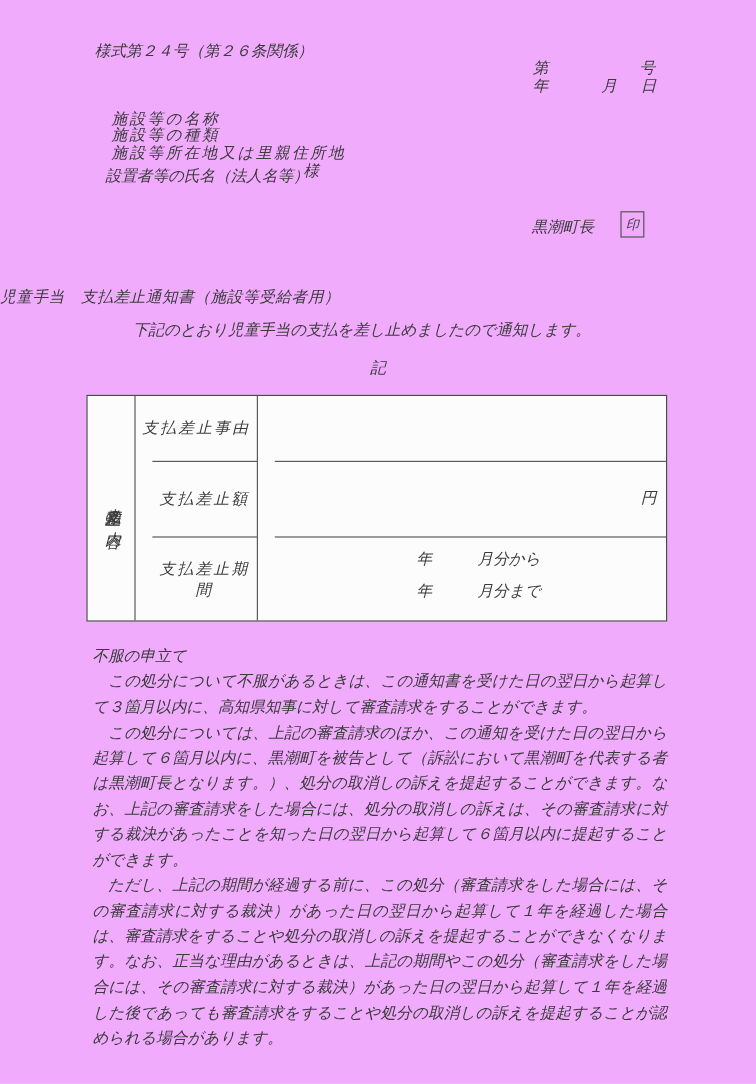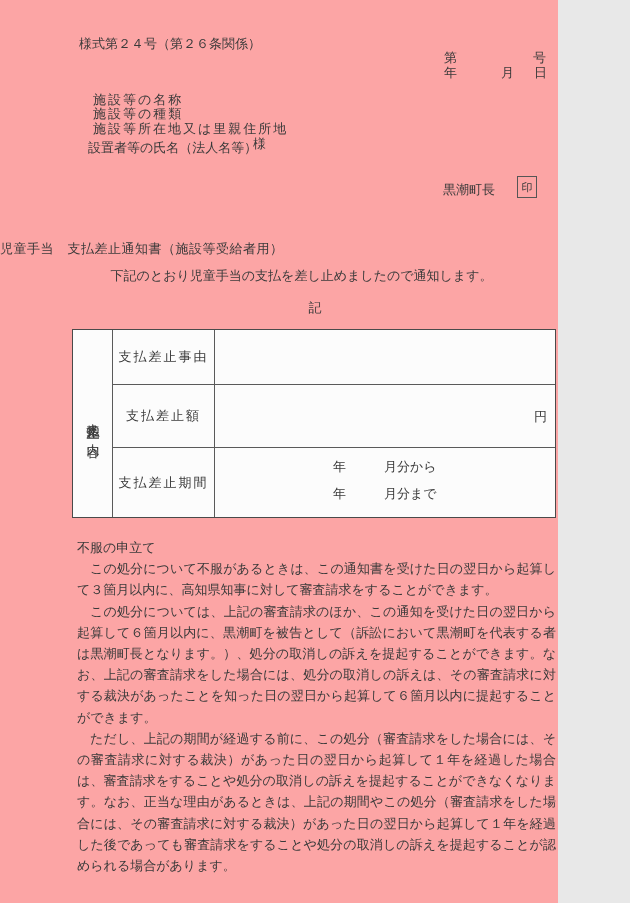--- a/index.html
+++ b/index.html
@@ -2,25 +2,26 @@
 <html><head>
 <meta charset="utf-8">
 <style>
   html,body { margin:0; padding:0; }
   body {
     background:#e8e8e8;
     font-family:"DejaVu Serif","Liberation Serif",serif;
   }
   .page {
     position:relative;
-    width:558px; height:903px;
-    background:#fca5a5;
+    width:630px; height:903px;
+    background:#f0abfc;
     color:#3a3a3a;
     font-size:13px;
     overflow:hidden;
+    font-style:italic;
   }
   .abs { position:absolute; line-height:15px; white-space:nowrap; }
 
   
   .form-number { left:79px; top:36px; }
   .doc-no-dai  { left:444px; top:50px; }
   .doc-no-go   { left:533px; top:50px; }
   .date-year   { left:444px; top:65px; }
   .date-month  { left:501px; top:65px; }
   .date-day    { left:534px; top:65px; }
@@ -64,21 +65,21 @@
     writing-mode:vertical-rl; text-orientation:upright;
     letter-spacing:1px; line-height:40px;
   }
   .row-label {
     grid-column:2;
     border-right:1px solid #5a5a5a;
     display:flex; align-items:center; justify-content:center;
     letter-spacing:2px;
   }
   .row-value { grid-column:3; position:relative; }
-  .bt { border-top:1px solid #5a5a5a; }
+  .bt { border-top:1px solid #5a5a5a;margin-left:14px; }
   .unit-yen {
     position:absolute; right:8px; top:50%;
     transform:translateY(-50%);
     line-height:13px;
   }
   .period-line { position:absolute; left:118px; line-height:14px; }
   .pl-from { top:12px; }
   .pl-to   { top:39px;text-align:right; }
   .period-gap { display:inline-block; width:38px; }
 

